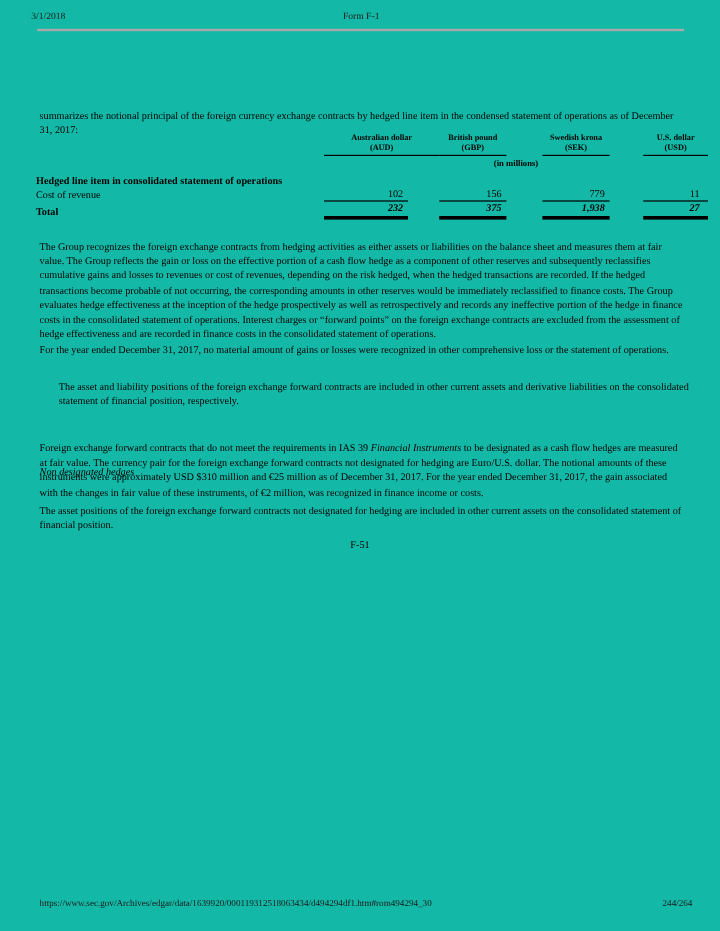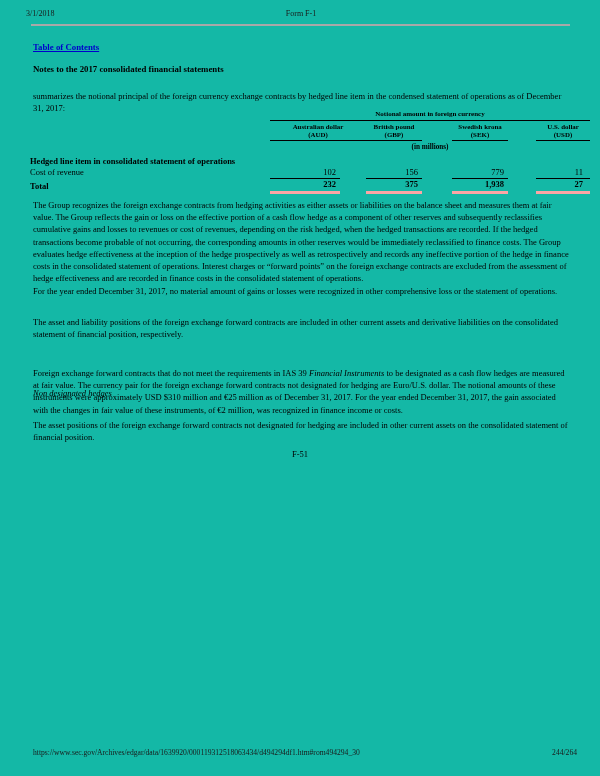--- a/index.html
+++ b/index.html
@@ -18,75 +18,69 @@
   .pf-url { position:absolute; left:0; top:0; }
   .pf-page { position:absolute; right:0; top:0;margin-left:27px; }
   
   .blk { position:absolute; left:33px; width:537px; }
   .toc-link { top:42px; font-size:8.8px; font-weight:bold; color:#0000cc; text-decoration:underline; cursor:pointer; }
   .notes-heading { top:64px; font-size:8.8px; font-weight:bold; }
   .para { font-size:8.5px; line-height:12.2px; text-align:left; }
   .p-intro { top:90px; }
   .p1 { top:199px; }
   .p2 { top:285px; }
-  .p3 { top:316px; }
+  .p3 { top:316px;margin-left:16px; }
   .subheading { top:359px; font-size:8.5px; font-style:italic;margin-top:29px; }
   .p4 { top:367px; }
   .p4 .it { font-style:italic; }
   .p5 { top:419px; }
   .page-num { position:absolute; top:449px; left:0; width:600px; text-align:center; font-size:8.5px; }
   
   .fin-table { position:absolute; top:110px; left:30px; width:560px; }
   table { border-collapse:collapse; width:560px; table-layout:fixed; }
   td { padding:0; vertical-align:bottom; font-size:8.5px; line-height:11px; }
   .group-h { font-size:7px; font-weight:bold; text-align:center; line-height:8.5px; border-bottom:1px solid #000; padding-bottom:1px; }
   .col-h { font-size:6.9px; font-weight:bold; text-align:center; line-height:8px; border-bottom:1px solid #000; padding:2px 0 1px 0; }
   .units { font-size:7.2px; font-weight:bold; text-align:center; padding:1px 0; }
   .section-lbl { font-weight:bold; padding-top:2px; }
   .row-lbl { }
   .val { text-align:right; padding-right:4px; }
   .val-last { text-align:right; padding-right:7px; }
   .rule-under { border-bottom:1px solid #000; }
   .total-row td { font-weight:bold;margin-top:40px; }
-  .total-rule { border-bottom:3px solid #fca5a5; padding-bottom:1px; }
+  .total-rule { border-bottom:3px solid #000000; padding-bottom:1px;font-style:italic; }
 </style>
 </head>
 <body>
 
 <div class="page">
 
   <div class="print-header">
     <span class="ph-date">3/1/2018</span>
     <span class="ph-form">Form F-1</span>
   </div>
   <div class="header-rule"></div>
 
-  <a class="blk toc-link" href="#">Table of Contents</a>
 
-  <div class="blk notes-heading">Notes to the 2017 consolidated financial statements</div>
 
   <p class="blk para p-intro">summarizes the notional principal of the foreign currency exchange contracts by hedged line item in the condensed statement of operations as of December 31, 2017:</p>
 
   <div class="fin-table">
     <table>
       <colgroup>
         <col style="width:240px">
         <col style="width:70px">
           <col style="width:26px">
         <col style="width:56px">
           <col style="width:30px">
         <col style="width:56px">
           <col style="width:28px">
         <col style="width:54px">
       </colgroup>
       <tbody>
-          <tr>
-        <td></td>
-        <td colspan="7" class="group-h">Notional amount in foreign currency</td>
-      </tr>
       <tr>
         <td></td>
         <td colspan="2" class="col-h">
           <span>Australian dollar</span><br>
           <span>(AUD)</span>
         </td>
         <td class="col-h">
           <span>British pound</span><br>
           <span>(GBP)</span>
         </td>

